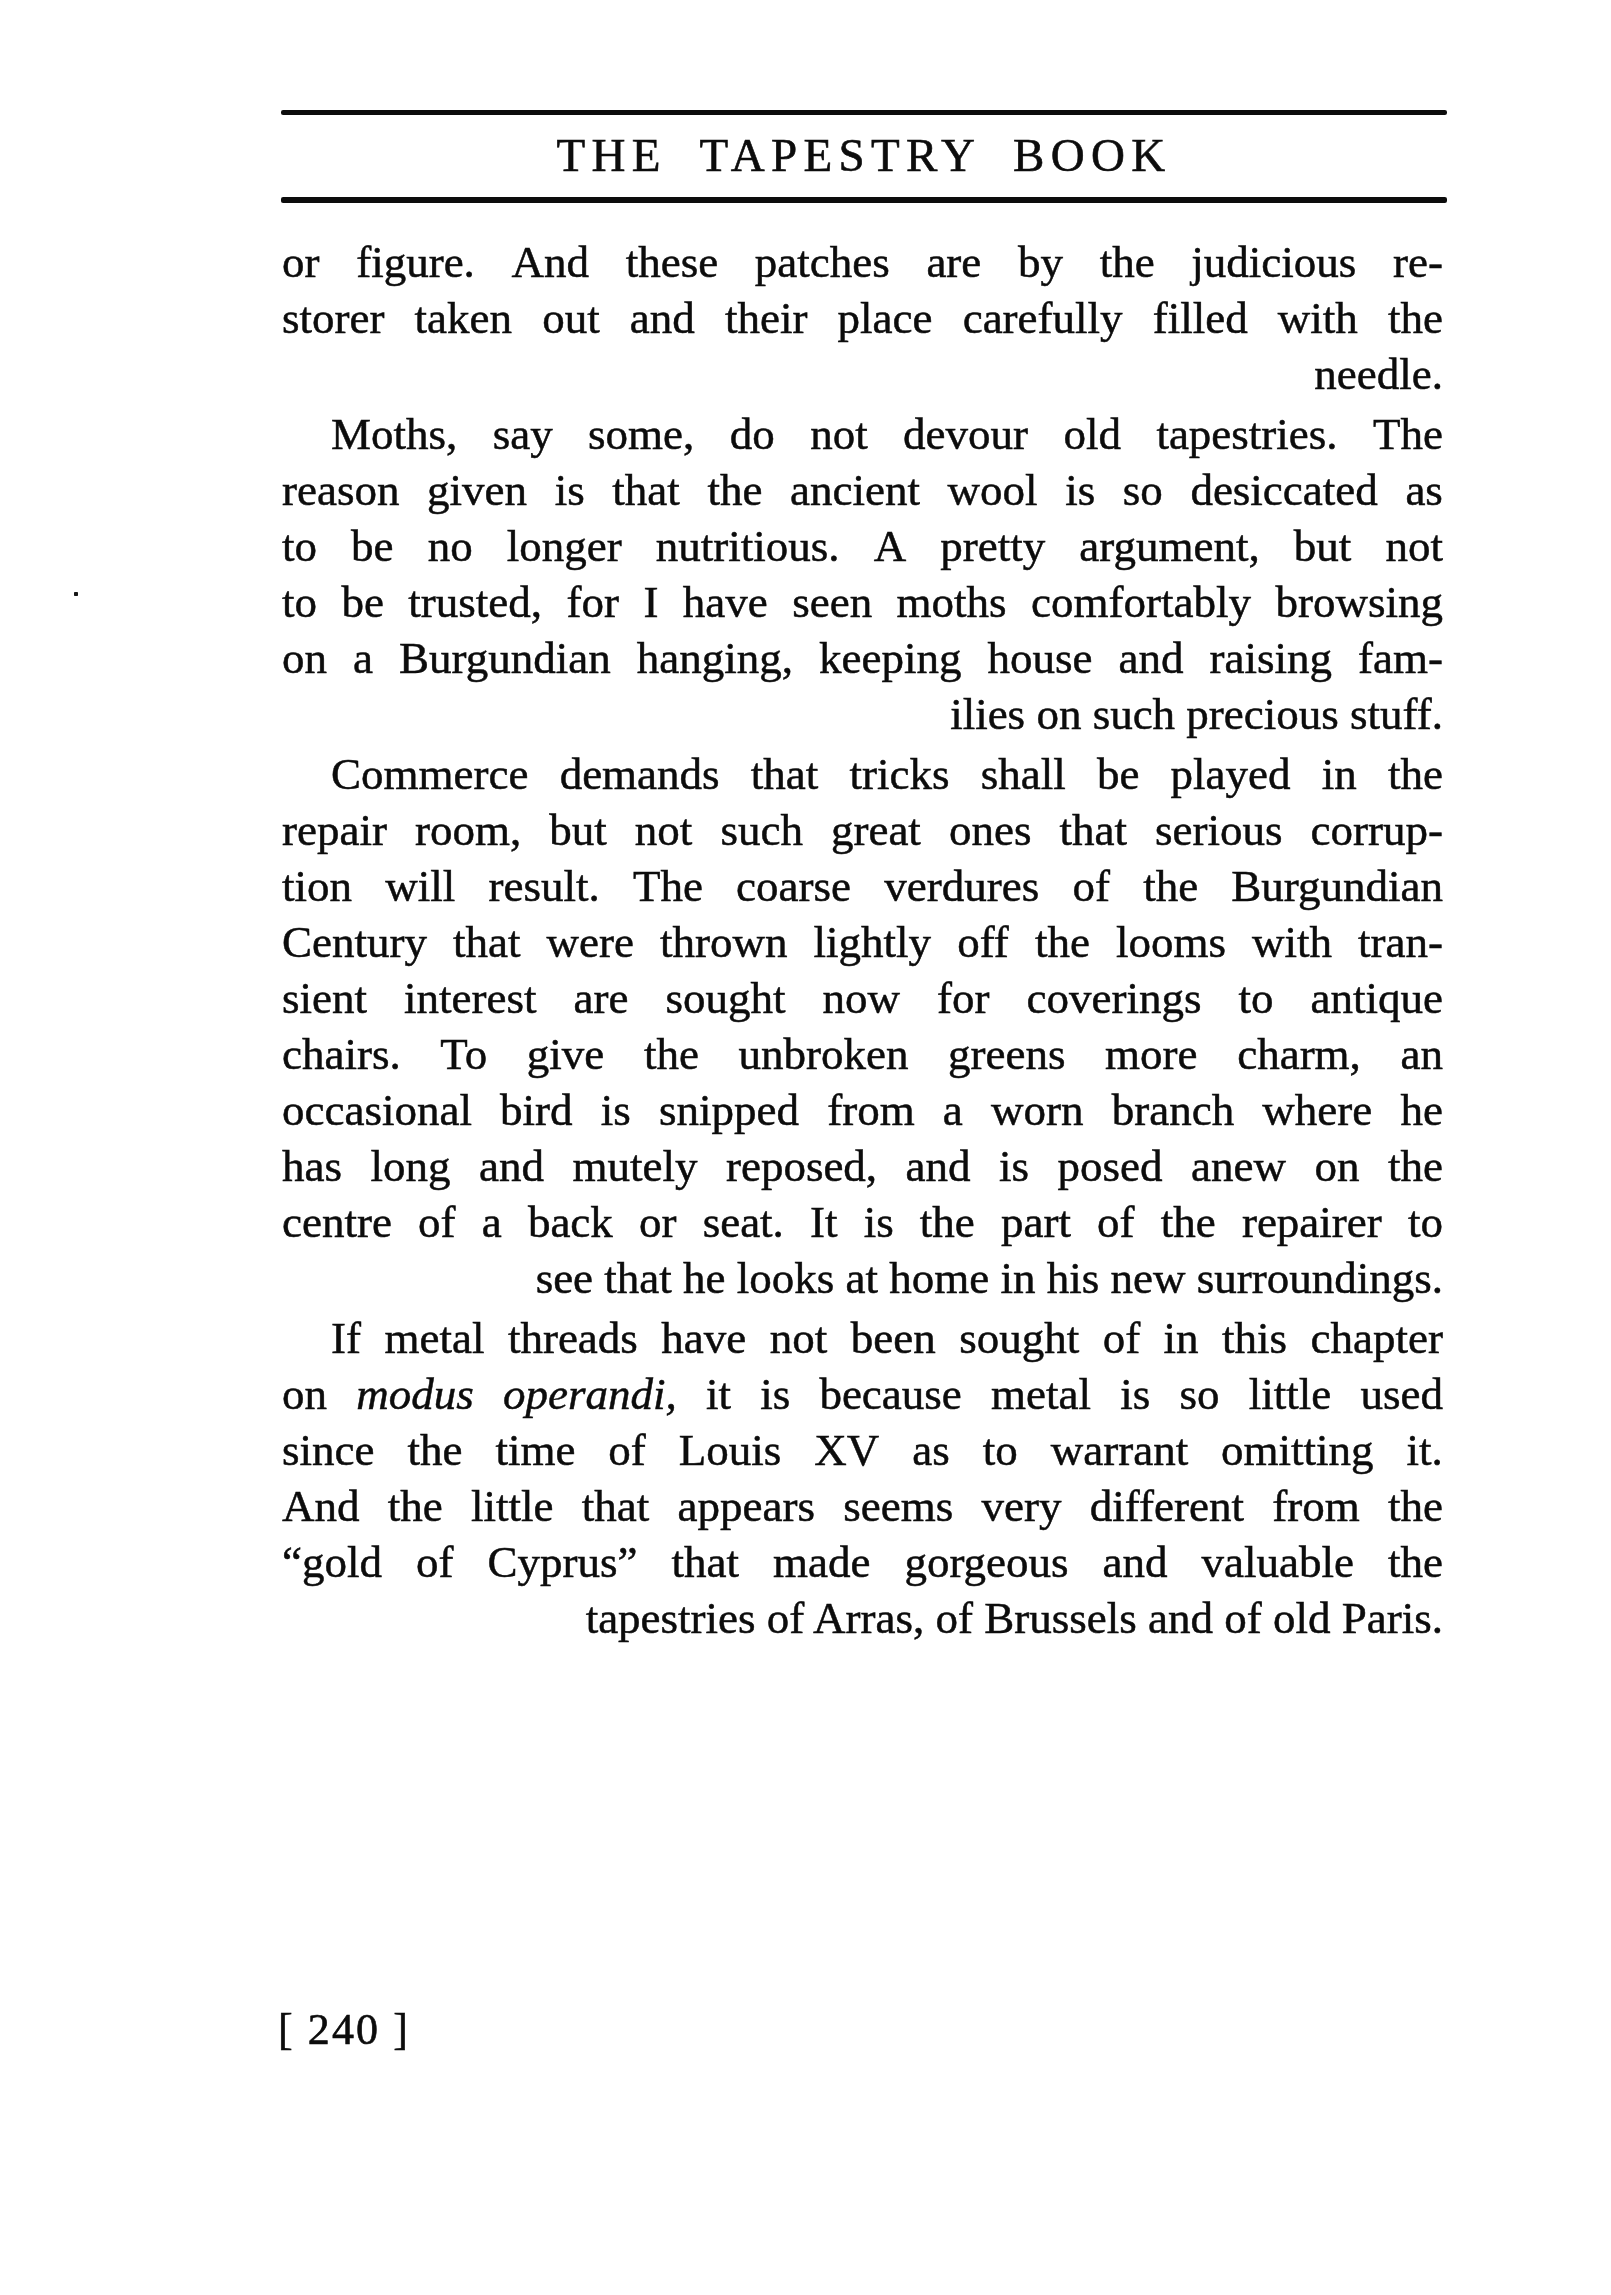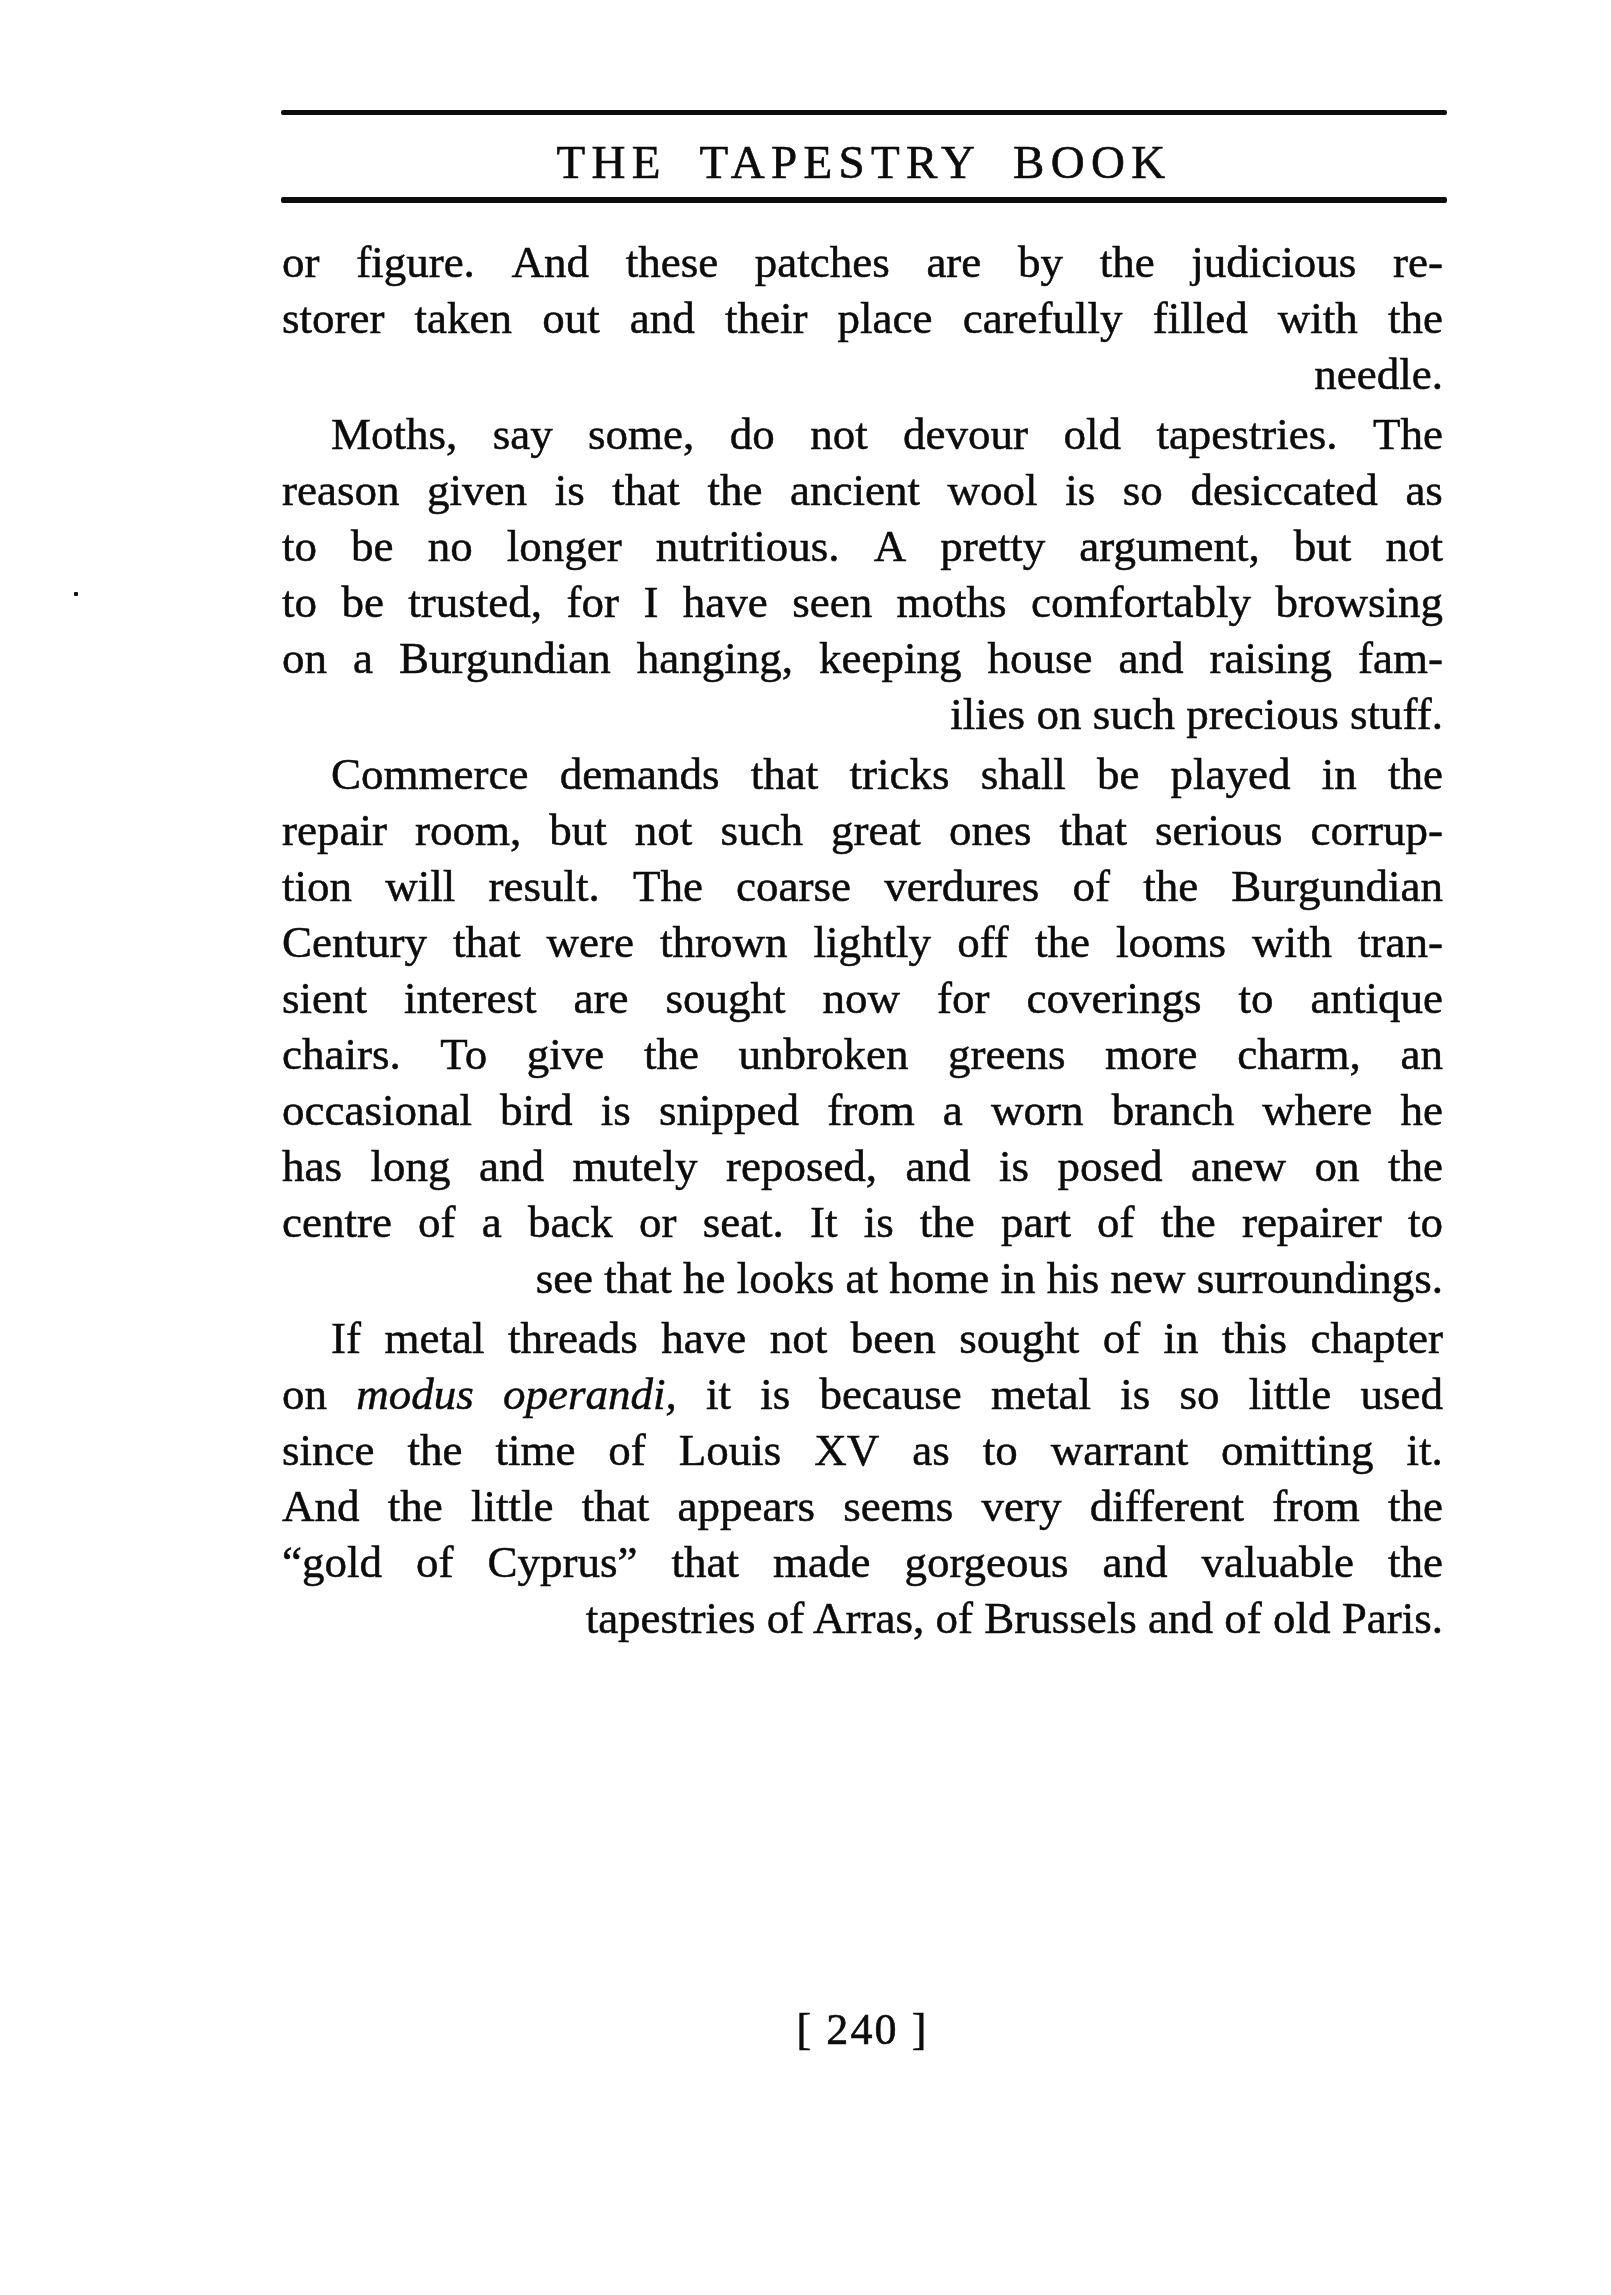--- a/index.html
+++ b/index.html
@@ -20,21 +20,21 @@
     position: absolute;
     left: 281px;
     width: 1166px;
     background: #0c0c0c;
     border-radius: 2.1px;
   }
   .rule-top    { top: 110px; height: 5px; }
   .rule-bottom { top: 197px; height: 5.6px; }
   .title {
     position: absolute;
-    top: 131px;
+    top: 124px;
     left: 281px;
     width: 1166px;
     margin: 0;
     text-align: center;
     font-size: 47px;
     font-weight: normal;
     line-height: 63px;
     letter-spacing: 6.3px;
     word-spacing: 15.5px;
     -webkit-text-stroke: 0.6px #0c0c0c;
@@ -58,21 +58,21 @@
     align-items: baseline;
   }
   .line-indent { padding-left: 49px; }
   .line-last { display: block; text-align: right; }
   .line i { font-style: italic; }
   .footer {
     position: absolute;
     top: 2005px;
     left: 278px;
     width: 1169px;
-    text-align: center;
+    text-align: left;
     font-size: 44px;
     line-height: 49px;
     letter-spacing: 2.1px;
     -webkit-text-stroke: 0.6px #0c0c0c;
     white-space: pre;
   }
   .speck {
     position: absolute;
     left: 74px;
     top: 592px;

